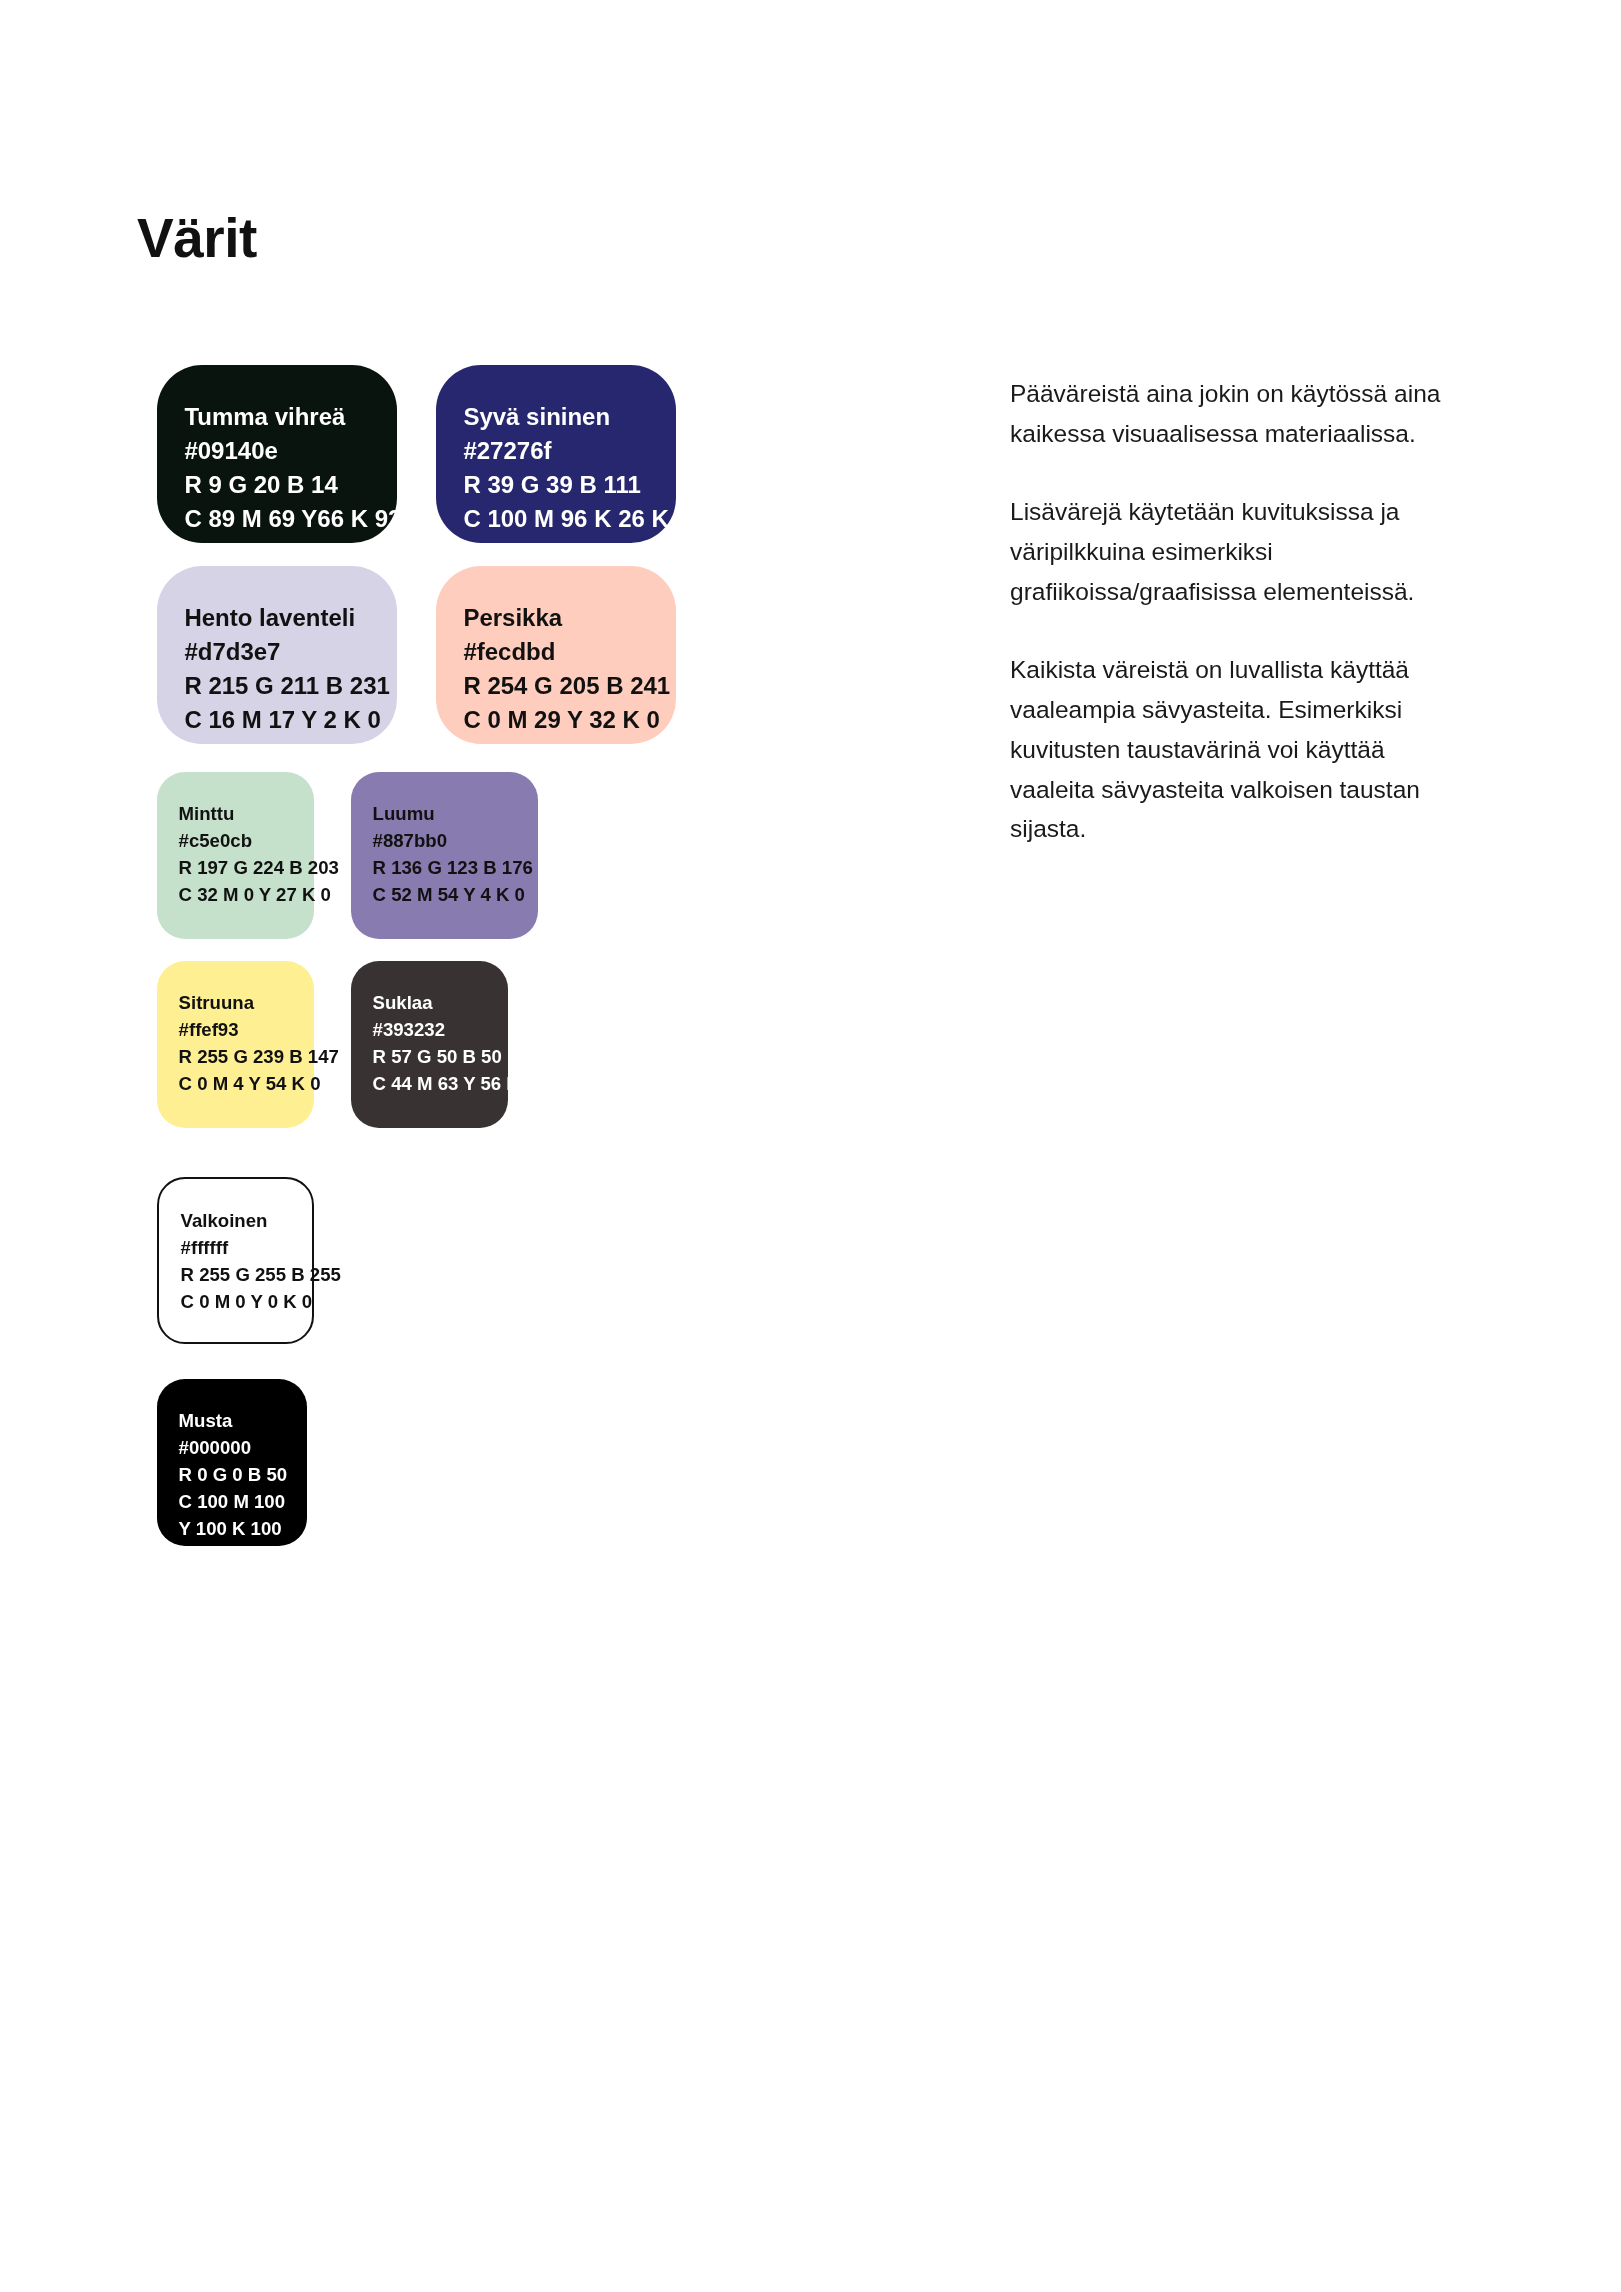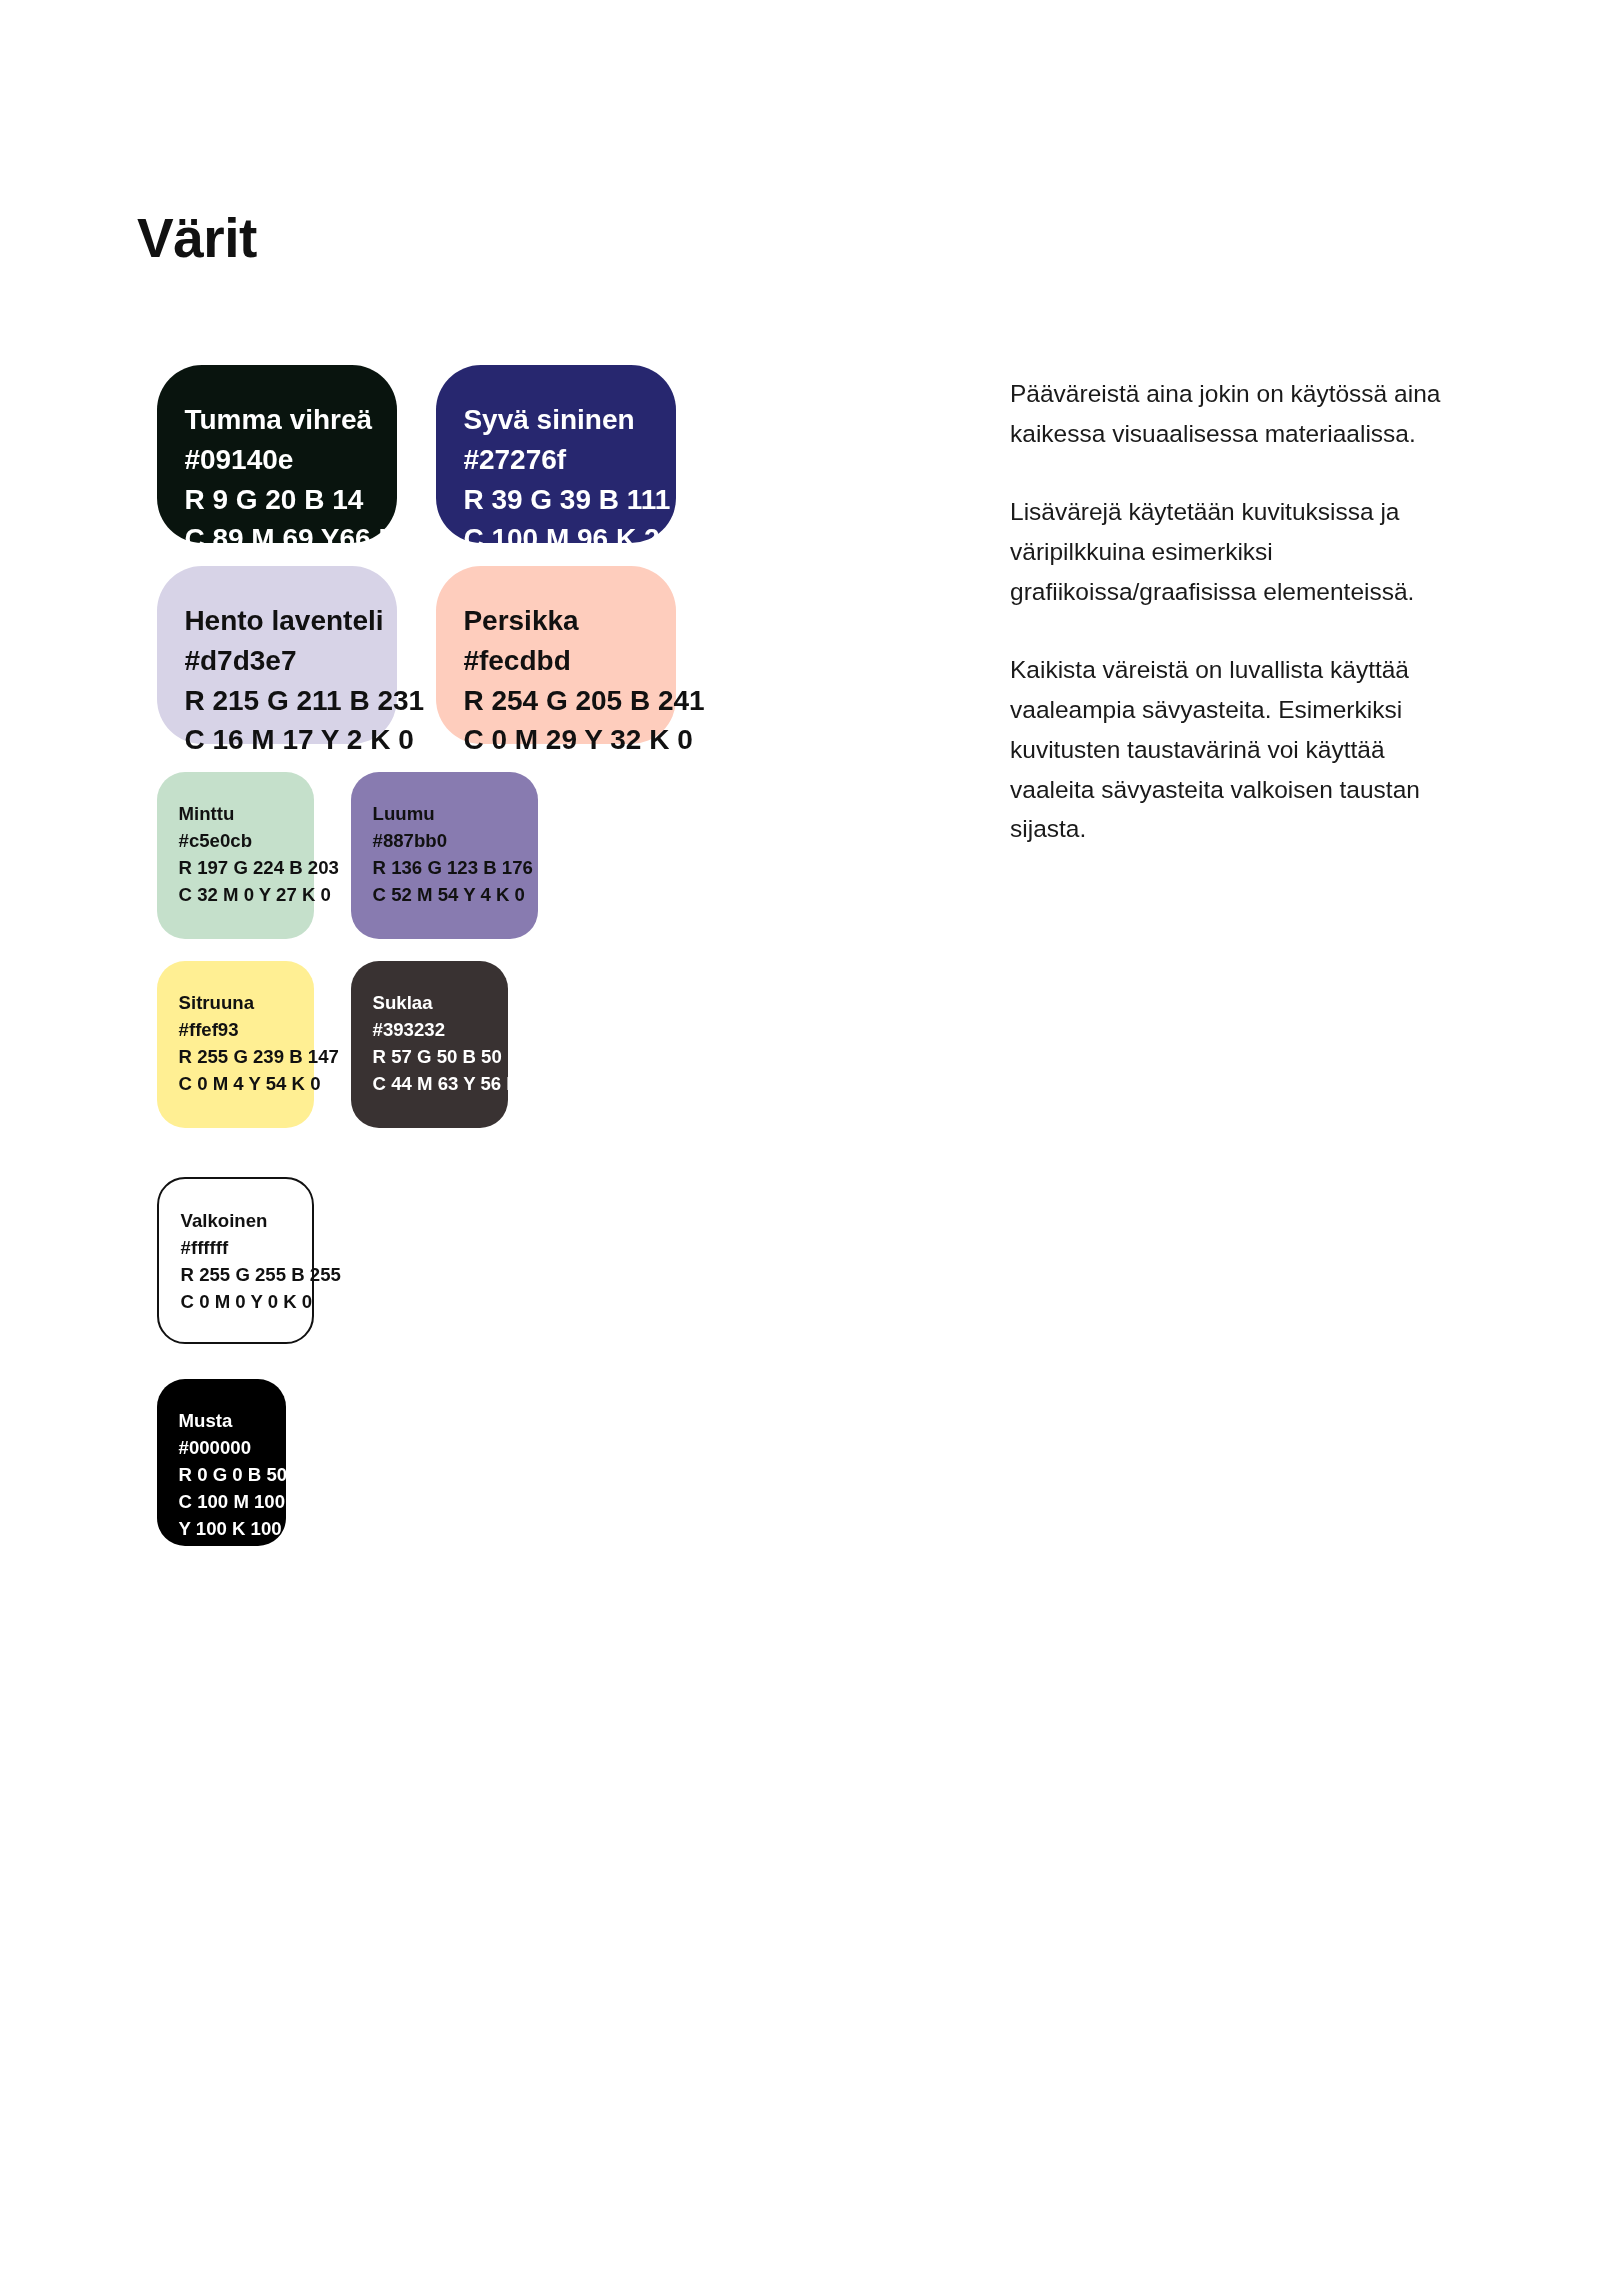--- a/index.html
+++ b/index.html
@@ -48,21 +48,21 @@
   .swatch.outlined {
     border: 2px solid #111111;
   }
 
   .sw-line {
     display: block;
     font-weight: bold;
     line-height: 1.42;
     white-space: nowrap;
   }
-  .swatch .sw-line        { font-size: 28px; }
+  .swatch .sw-line        { font-size: 24px; }
   .swatch.small .sw-line  { font-size: 18.6px; line-height: 1.45; }
 
   .light-text .sw-line { color: #ffffff; }
   .dark-text  .sw-line { color: #111111; }
 
   
   #copy-column {
     position: absolute;
     left: 1010px;
     top: 374px;
@@ -130,21 +130,21 @@
       <span class="sw-line">#393232</span>
       <span class="sw-line">R 57 G 50 B 50</span>
       <span class="sw-line">C 44 M 63 Y 56 K 68</span>
     </div>
     <div class="swatch small outlined dark-text" style="left: 0px; top: 812px; width: 157px; height: 167px; background: rgb(255, 255, 255);">
       <span class="sw-line">Valkoinen</span>
       <span class="sw-line">#ffffff</span>
       <span class="sw-line">R 255 G 255 B 255</span>
       <span class="sw-line">C 0 M 0 Y 0 K 0</span>
     </div>
-    <div class="swatch small light-text" style="left: 0px; top: 1014px; width: 129px; height: 167px; background: rgb(0, 0, 0);">
+    <div class="swatch small light-text" style="left: 0px; top: 1014px; width: 150px; height: 167px; background: rgb(0, 0, 0);">
       <span class="sw-line">Musta</span>
       <span class="sw-line">#000000</span>
       <span class="sw-line">R 0 G 0 B 50</span>
       <span class="sw-line">C 100 M 100</span>
       <span class="sw-line">Y 100 K 100</span>
     </div>
   </div>
 
 <div id="copy-column">
     <p>Pääväreistä aina jokin on käytössä aina kaikessa visuaalisessa materiaalissa.</p>

